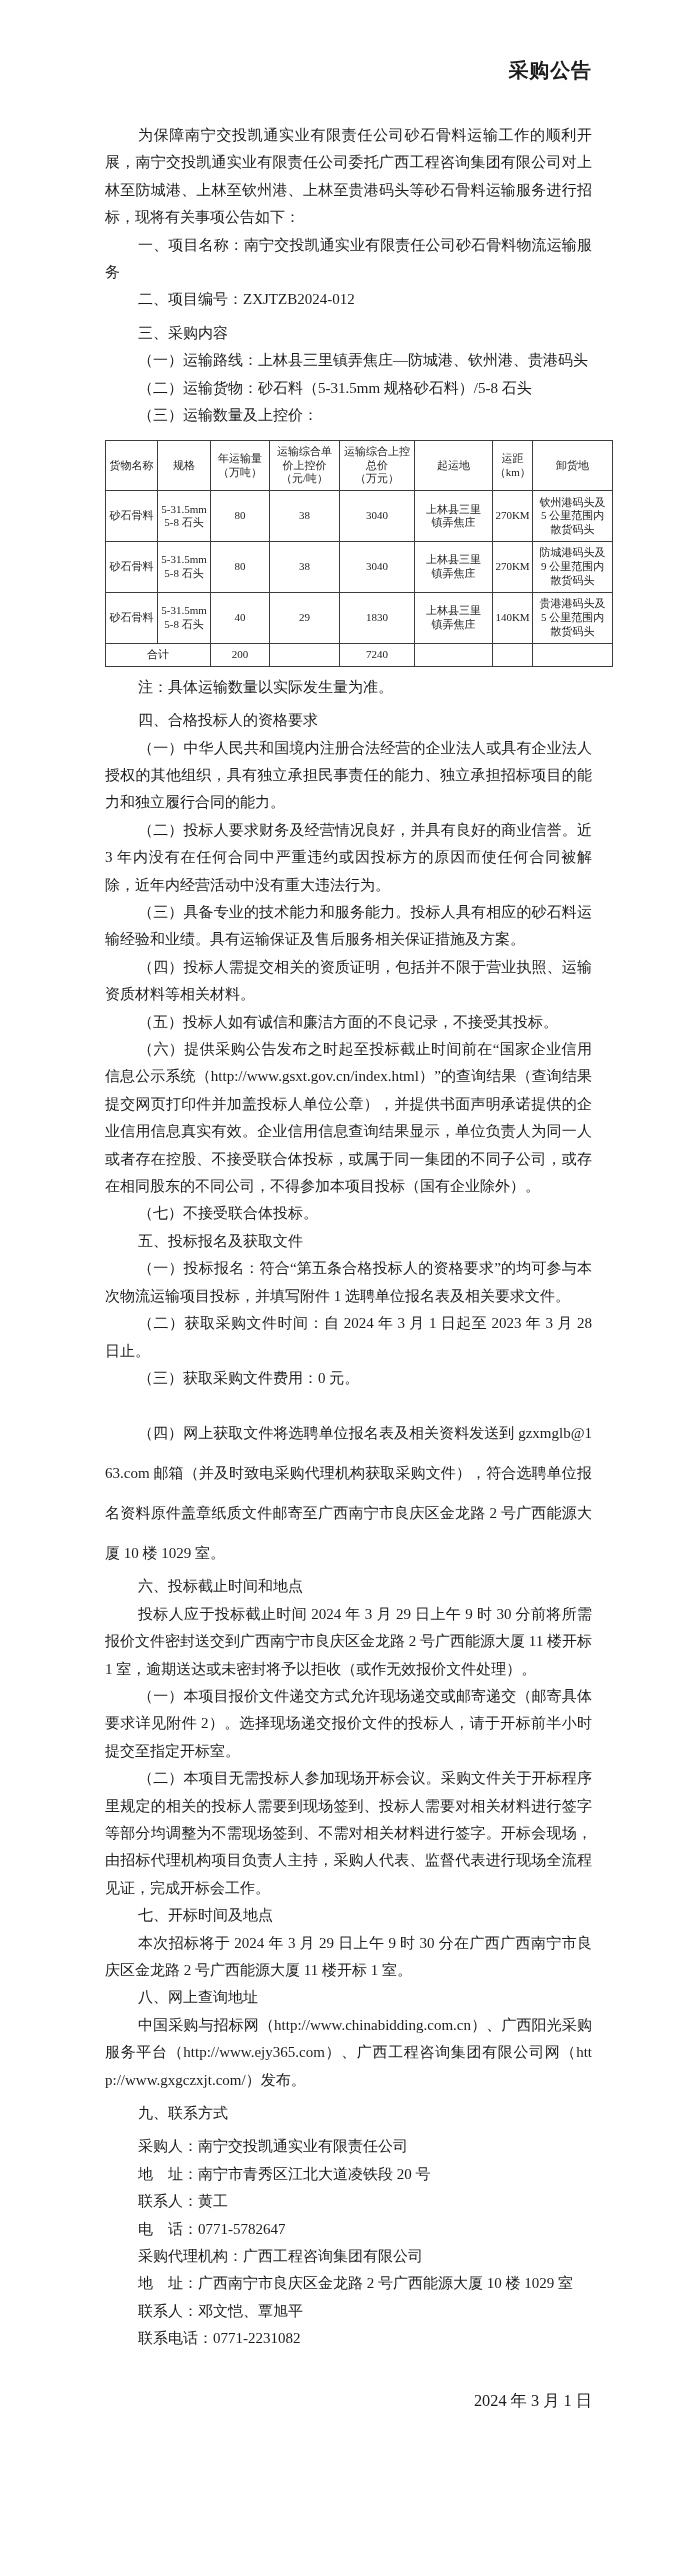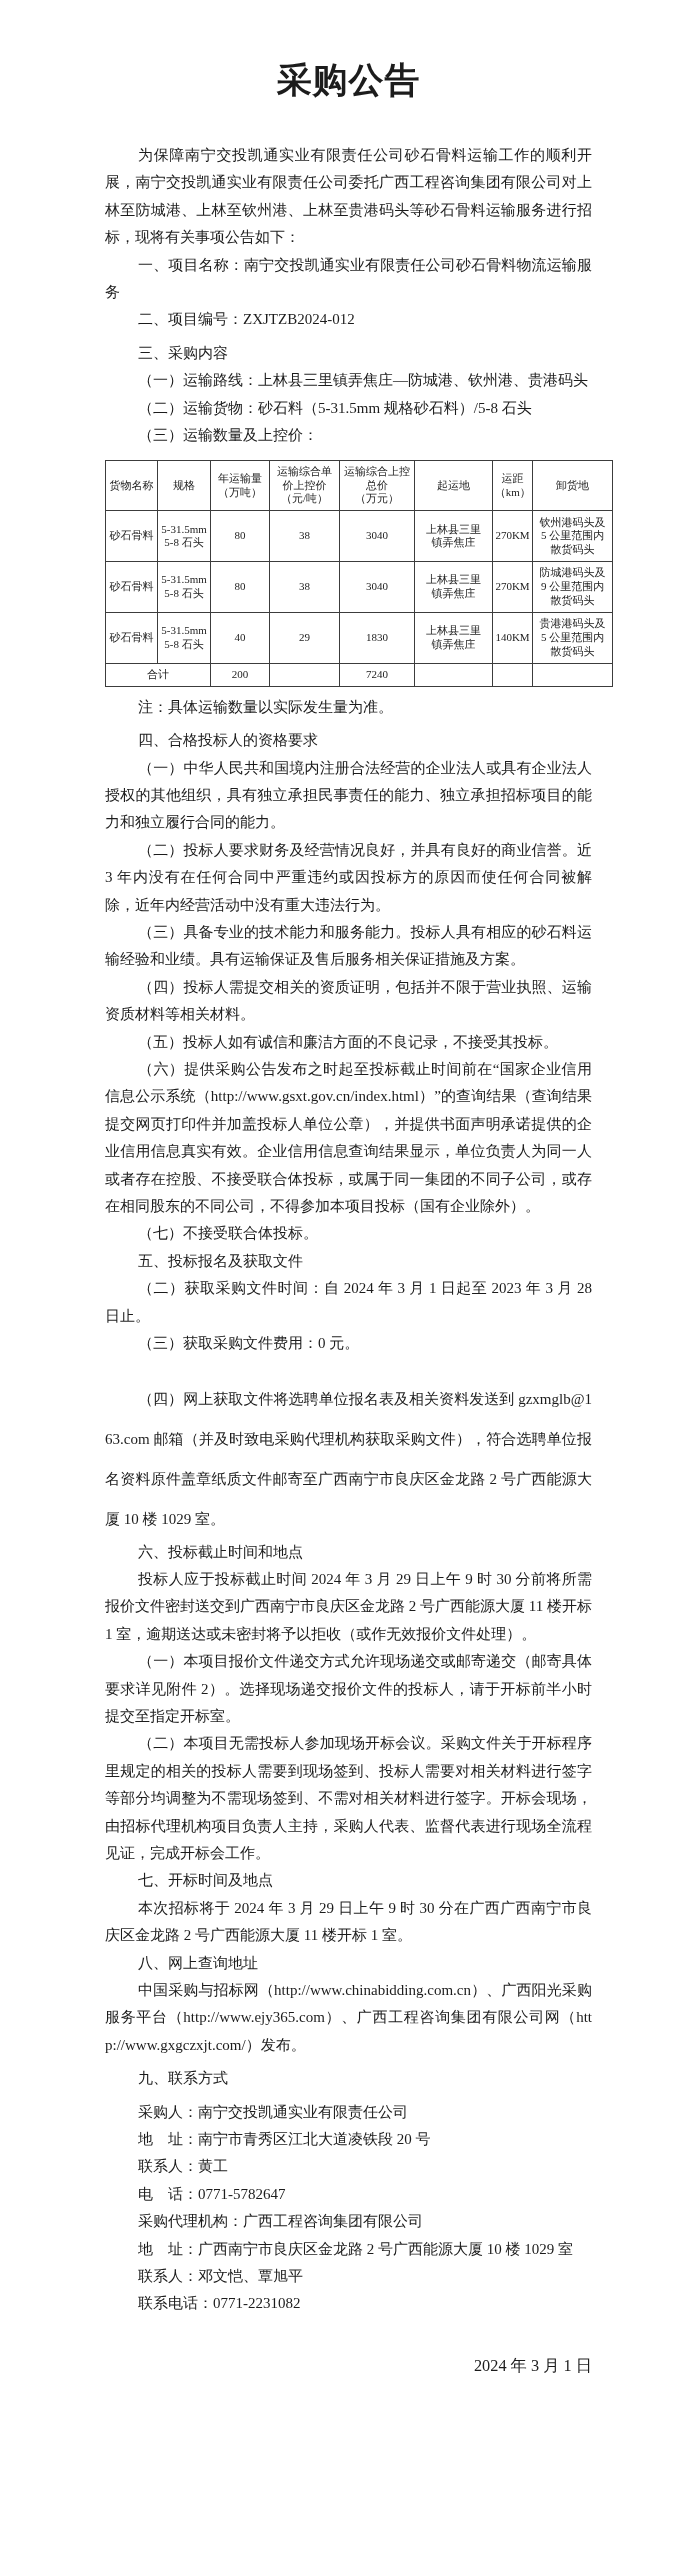--- a/index.html
+++ b/index.html
@@ -7,23 +7,23 @@
     position:relative;
     width:686px;
     min-height:2576px;
     box-sizing:border-box;
     background:#ffffff;
     color:#1c1c1c;
     font-family:"Liberation Serif","DejaVu Serif",serif;
     padding:57px 94px 60px 105px;
   }
   .doc-title{
-    font-size:35px;
+    font-size:20px;
     font-weight:bold;
-    text-align:center;
+    text-align:right;
     margin:0 0 38px 0;
     letter-spacing:0.9px;
   }
   p.para{
     margin:0;
     font-size:15px;
     line-height:27.4px;
     text-align:justify;
     text-indent:33px;
     word-break:break-all;
@@ -157,20 +157,21 @@
   <p class="para">注：具体运输数量以实际发生量为准。</p>
   <p class="para gap-top">四、合格投标人的资格要求</p>
   <p class="para">（一）中华人民共和国境内注册合法经营的企业法人或具有企业法人授权的其他组织，具有独立承担民事责任的能力、独立承担招标项目的能力和独立履行合同的能力。</p>
   <p class="para">（二）投标人要求财务及经营情况良好，并具有良好的商业信誉。近 3 年内没有在任何合同中严重违约或因投标方的原因而使任何合同被解除，近年内经营活动中没有重大违法行为。</p>
   <p class="para">（三）具备专业的技术能力和服务能力。投标人具有相应的砂石料运输经验和业绩。具有运输保证及售后服务相关保证措施及方案。</p>
   <p class="para">（四）投标人需提交相关的资质证明，包括并不限于营业执照、运输资质材料等相关材料。</p>
   <p class="para">（五）投标人如有诚信和廉洁方面的不良记录，不接受其投标。</p>
   <p class="para">（六）提供采购公告发布之时起至投标截止时间前在“国家企业信用信息公示系统（http://www.gsxt.gov.cn/index.html）”的查询结果（查询结果提交网页打印件并加盖投标人单位公章），并提供书面声明承诺提供的企业信用信息真实有效。企业信用信息查询结果显示，单位负责人为同一人或者存在控股、不接受联合体投标，或属于同一集团的不同子公司，或存在相同股东的不同公司，不得参加本项目投标（国有企业除外）。</p>
   <p class="para">（七）不接受联合体投标。</p>
   <p class="para">五、投标报名及获取文件</p>
+  <p class="para">（一）投标报名：符合“第五条合格投标人的资格要求”的均可参与本次物流运输项目投标，并填写附件 1 选聘单位报名表及相关要求文件。</p>
   <p class="para">（二）获取采购文件时间：自 2024 年 3 月 1 日起至 2023 年 3 月 28 日止。</p>
   <p class="para">（三）获取采购文件费用：0 元。</p>
   <p class="para loose">（四）网上获取文件将选聘单位报名表及相关资料发送到 gzxmglb@163.com 邮箱（并及时致电采购代理机构获取采购文件），符合选聘单位报名资料原件盖章纸质文件邮寄至广西南宁市良庆区金龙路 2 号广西能源大厦 10 楼 1029 室。</p>
   <p class="para">六、投标截止时间和地点</p>
   <p class="para">投标人应于投标截止时间 2024 年 3 月 29 日上午 9 时 30 分前将所需报价文件密封送交到广西南宁市良庆区金龙路 2 号广西能源大厦 11 楼开标 1 室，逾期送达或未密封将予以拒收（或作无效报价文件处理）。</p>
   <p class="para">（一）本项目报价文件递交方式允许现场递交或邮寄递交（邮寄具体要求详见附件 2）。选择现场递交报价文件的投标人，请于开标前半小时提交至指定开标室。</p>
   <p class="para">（二）本项目无需投标人参加现场开标会议。采购文件关于开标程序里规定的相关的投标人需要到现场签到、投标人需要对相关材料进行签字等部分均调整为不需现场签到、不需对相关材料进行签字。开标会现场，由招标代理机构项目负责人主持，采购人代表、监督代表进行现场全流程见证，完成开标会工作。</p>
   <p class="para">七、开标时间及地点</p>
   <p class="para">本次招标将于 2024 年 3 月 29 日上午 9 时 30 分在广西广西南宁市良庆区金龙路 2 号广西能源大厦 11 楼开标 1 室。</p>
   <p class="para">八、网上查询地址</p>

